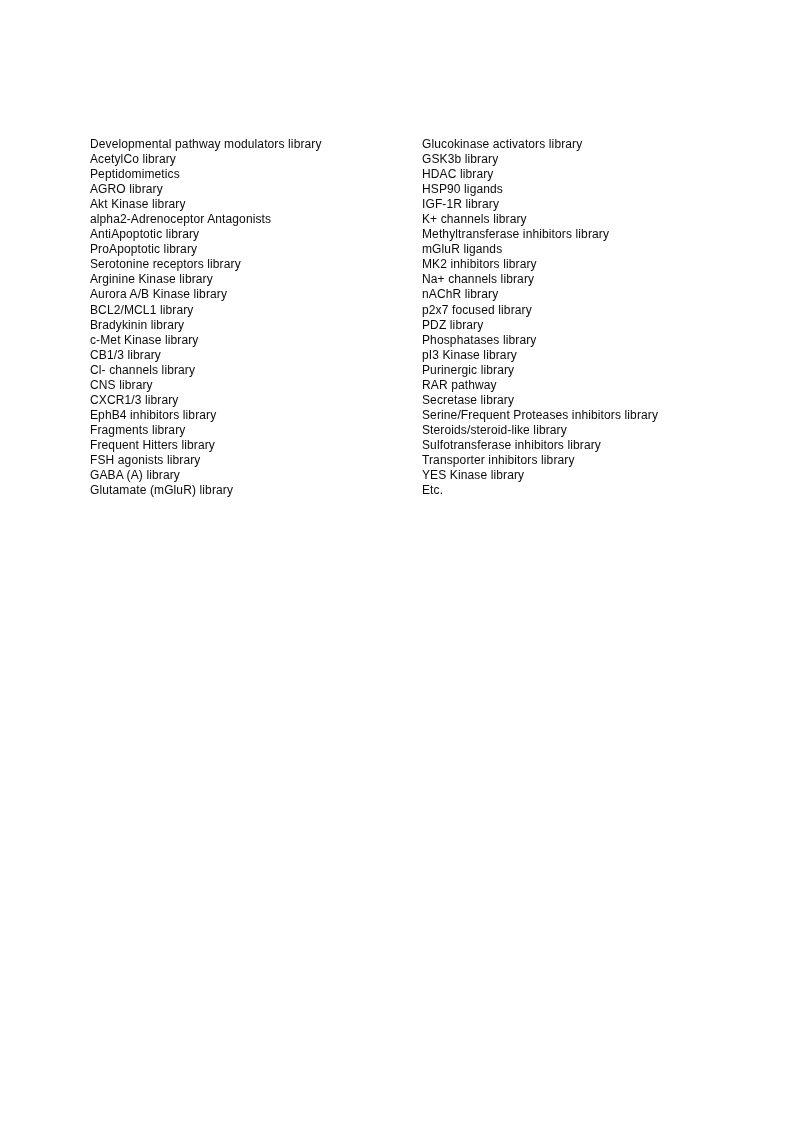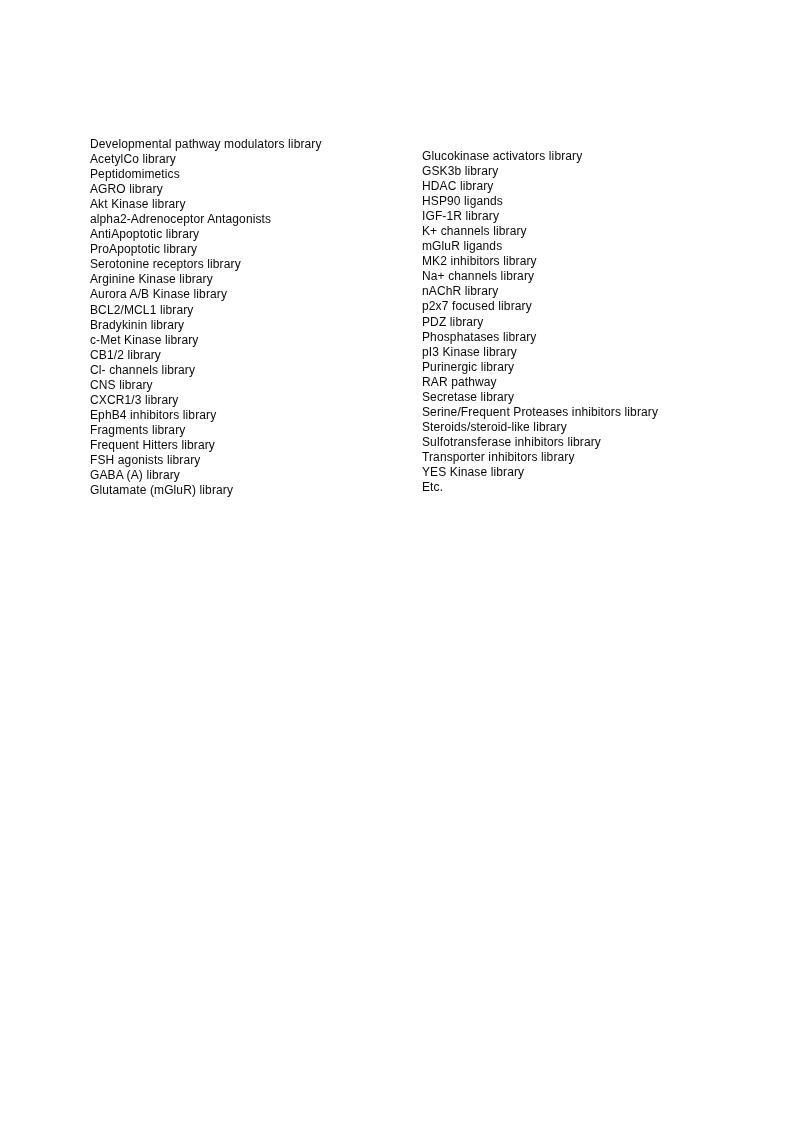--- a/index.html
+++ b/index.html
@@ -37,21 +37,20 @@
   .column {
     display: block;
   }
   .column-left {
     width: 332px;
     flex: 0 0 332px;
   }
   .column-right {
     width: 308px;
     flex: 0 0 308px;
-    margin-top: 12px;
   }
   .lib-list {
     list-style: none;
     margin: 0;
     padding: 0;
   }
   .lib-item {
     font-size: 12px;
     line-height: 15.05px;
     height: 15.05px;
@@ -75,41 +74,42 @@
         <li class="lib-item">Akt Kinase library</li>
         <li class="lib-item">alpha2-Adrenoceptor Antagonists</li>
         <li class="lib-item">AntiApoptotic library</li>
         <li class="lib-item">ProApoptotic library</li>
         <li class="lib-item">Serotonine receptors library</li>
         <li class="lib-item">Arginine Kinase library</li>
         <li class="lib-item">Aurora A/B Kinase library</li>
         <li class="lib-item">BCL2/MCL1 library</li>
         <li class="lib-item">Bradykinin library</li>
         <li class="lib-item">c-Met Kinase library</li>
-        <li class="lib-item">CB1/2 library</li>
+        <li class="lib-item">CB1/3 library</li>
         <li class="lib-item">Cl- channels library</li>
         <li class="lib-item">CNS library</li>
         <li class="lib-item">CXCR1/3 library</li>
         <li class="lib-item">EphB4 inhibitors library</li>
         <li class="lib-item">Fragments library</li>
         <li class="lib-item">Frequent Hitters library</li>
         <li class="lib-item">FSH agonists library</li>
         <li class="lib-item">GABA (A) library</li>
         <li class="lib-item">Glutamate (mGluR) library</li>
       </ul>
     </div>
 
     <div class="column column-right">
       <ul class="lib-list">
         <li class="lib-item">Glucokinase activators library</li>
         <li class="lib-item">GSK3b library</li>
         <li class="lib-item">HDAC library</li>
         <li class="lib-item">HSP90 ligands</li>
         <li class="lib-item">IGF-1R library</li>
         <li class="lib-item">K+ channels library</li>
+        <li class="lib-item">Methyltransferase inhibitors library</li>
         <li class="lib-item">mGluR ligands</li>
         <li class="lib-item">MK2 inhibitors library</li>
         <li class="lib-item">Na+ channels library</li>
         <li class="lib-item">nAChR library</li>
         <li class="lib-item">p2x7 focused library</li>
         <li class="lib-item">PDZ library</li>
         <li class="lib-item">Phosphatases library</li>
         <li class="lib-item">pI3 Kinase library</li>
         <li class="lib-item">Purinergic library</li>
         <li class="lib-item">RAR pathway</li>

